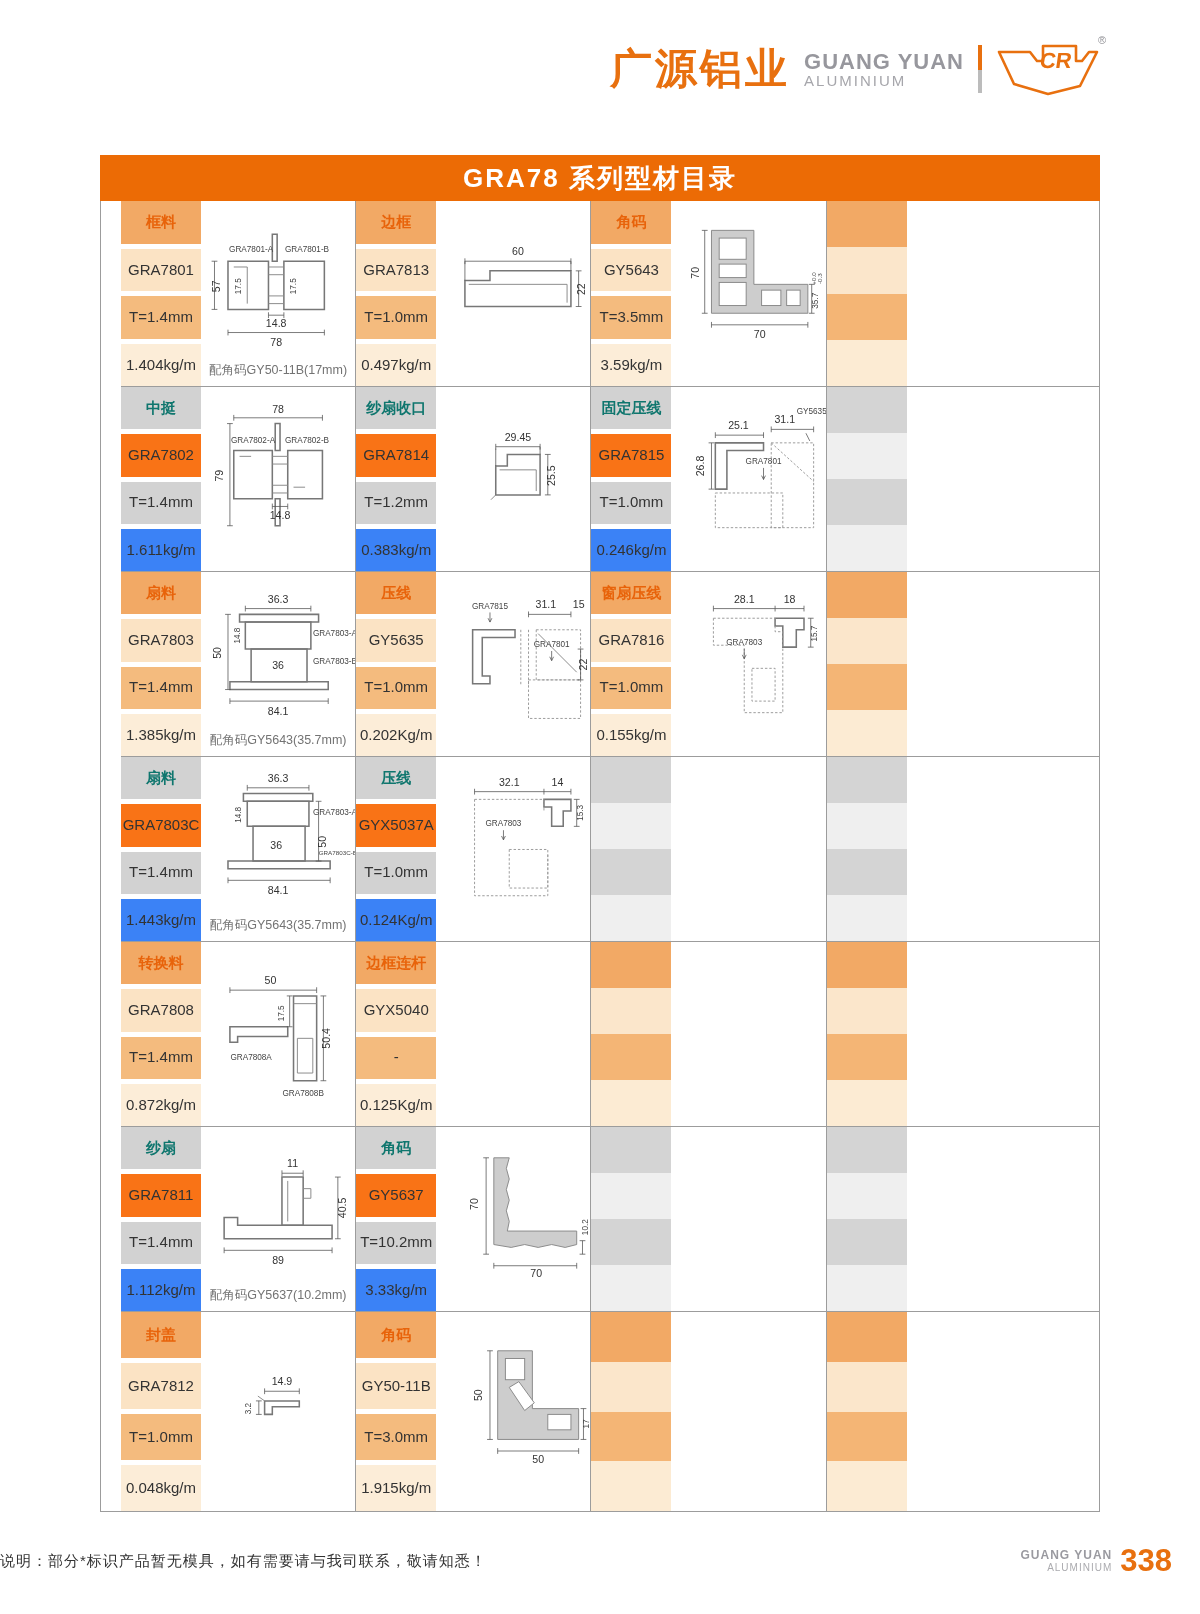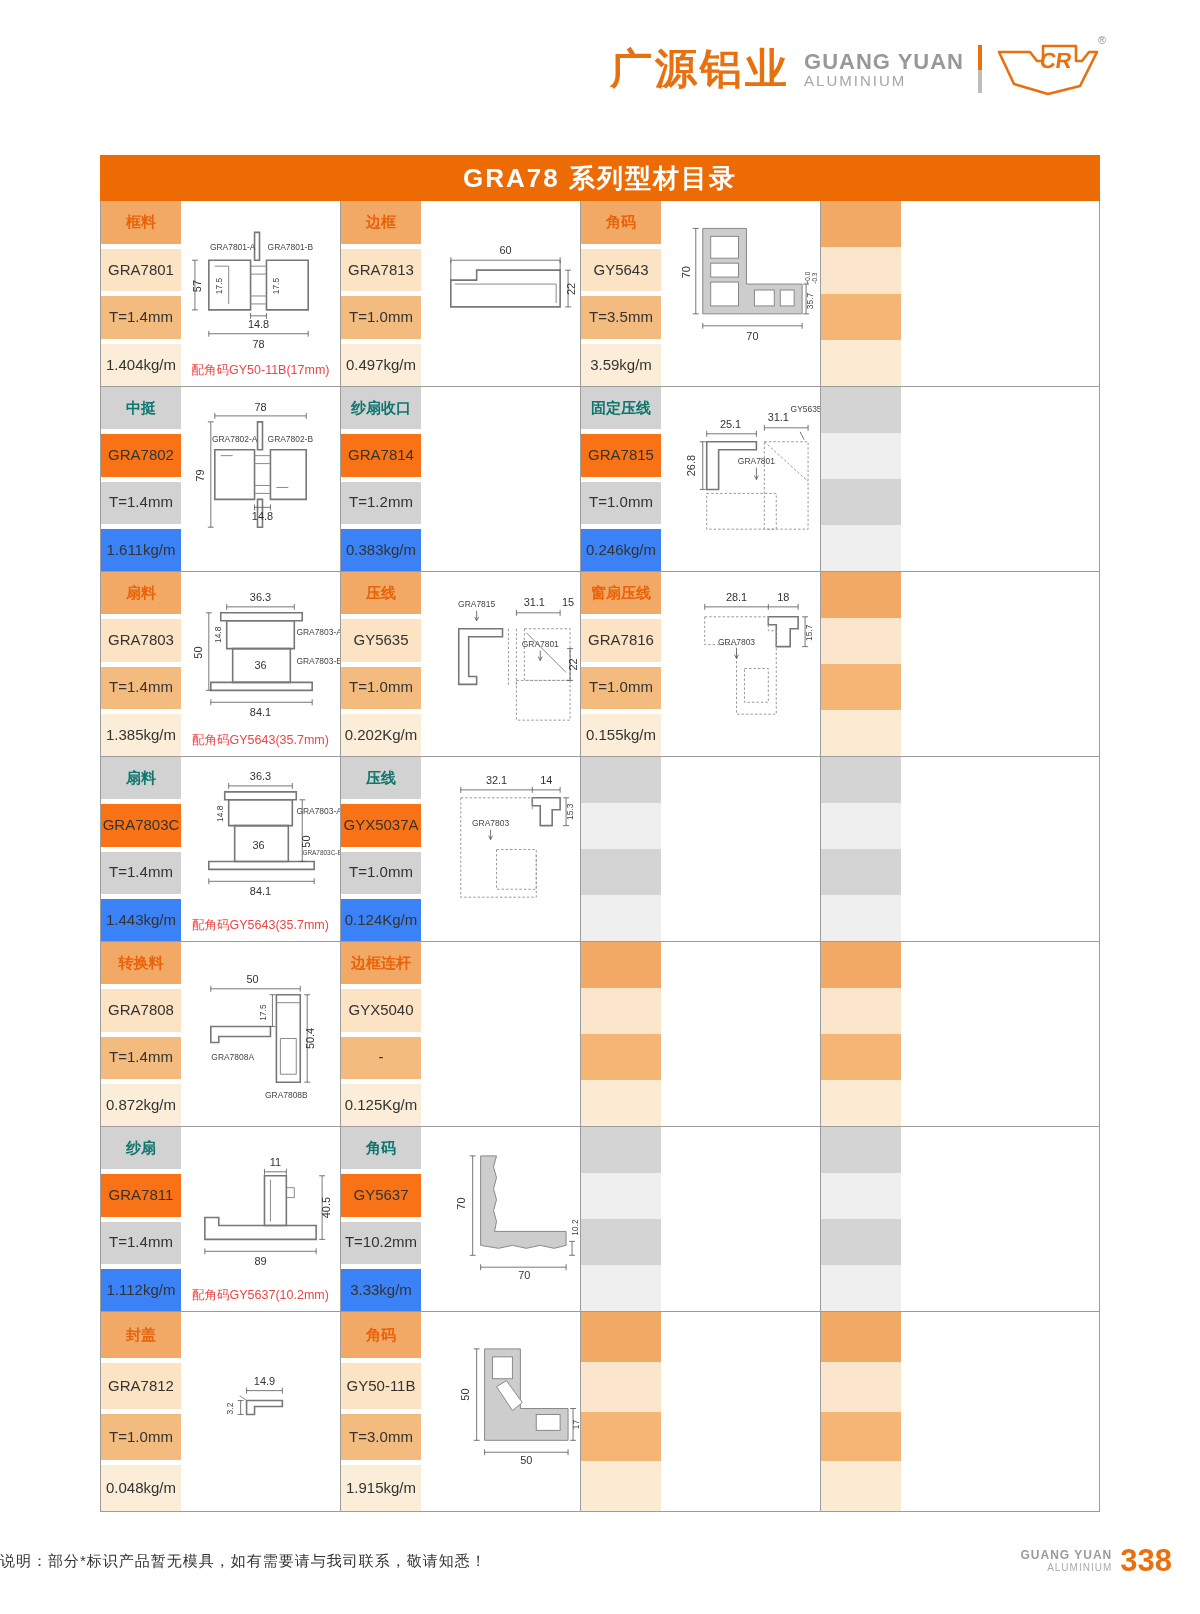--- a/index.html
+++ b/index.html
@@ -11,21 +11,21 @@
   .brand-en{display:flex;flex-direction:column;justify-content:center;line-height:1.05;}
   .brand-en .l1{font-size:22px;font-weight:bold;color:#97979d;letter-spacing:1px;}
   .brand-en .l2{font-size:15px;color:#a6a6ab;letter-spacing:2px;}
   .brand-div{width:4px;height:48px;background:linear-gradient(#E8700F 0 52%,#bcbcbc 52% 100%);}
   .emblem{position:relative;width:104px;height:62px;}
   .emblem .reg{position:absolute;top:-4px;right:-6px;font-size:11px;color:#909095;}
   
   .catalog{position:absolute;left:100px;top:155px;width:1000px;}
   .titlebar{height:46px;background:#EC6B05;display:flex;align-items:center;justify-content:center;
             color:#fff;font-size:26px;font-weight:bold;letter-spacing:2px;}
-  .grid{border:1px solid #9c9c9c;border-top:0;box-sizing:border-box;}
+  .grid{border:1px solid #9c9c9c;border-top:0;box-sizing:border-box;padding-left:20px;}
   .row{display:flex;height:185px;box-sizing:border-box;}
   .row + .row{border-top:1px solid #9c9c9c;}
   .row.last{height:200px;}
   .group{display:flex;box-sizing:border-box;}
   .g1,.g2,.g3{width:240px;border-right:1px solid #9c9c9c;}
   .g4{width:278px;}
   .labels{width:80px;display:flex;flex-direction:column;gap:5px;box-sizing:border-box;}
   .labels.empty{gap:0;}
   .lc{flex:1;display:flex;align-items:center;justify-content:center;font-size:15px;text-align:center;line-height:1.1;}
   .lc.hd{font-weight:bold;font-size:15px;}
@@ -42,21 +42,21 @@
   .t-g .lc.hd{background:#D2D2D2;color:#0f766e;}
   .t-g .lc.code{background:#f97316;}
   .t-g .lc.th{background:#D2D2D2;}
   .t-g .lc.wt{background:#3b82f6;}
   .t-g .labels.empty .e1{background:#D4D4D4;}
   .t-g .labels.empty .e2{background:#EFEFEF;}
   .t-g .labels.empty .e3{background:#D4D4D4;}
   .t-g .labels.empty .e4{background:#EFEFEF;}
   .draw{flex:1;position:relative;background:#fff;}
   .draw svg{position:absolute;inset:0;width:100%;height:100%;}
-  .note{position:absolute;left:0;right:0;bottom:7px;text-align:center;font-size:12.5px;color:#ef4444;}
+  .note{position:absolute;left:0;right:0;bottom:7px;text-align:center;font-size:12.5px;color:#737373;}
   
   svg text{font-family:"Liberation Sans",sans-serif;font-size:11px;fill:#333;text-anchor:middle;}
   svg text.sm{font-size:8.5px;fill:#444;}
   svg text.xs{font-size:6.5px;fill:#444;}
   .p{fill:none;stroke:#777;stroke-width:1.6;}
   .p2{fill:none;stroke:#888;stroke-width:1;}
   .sol{fill:#cdcdcd;stroke:#888;stroke-width:1;}
   .hole{fill:#fff;stroke:#888;stroke-width:1;}
   .d{fill:none;stroke:#555;stroke-width:0.8;}
   .dsh{fill:none;stroke:#999;stroke-width:1;stroke-dasharray:2.5 2;}
@@ -203,20 +203,30 @@
             </svg>
           </div>
         </div>
         <div class="group g2">
           <div class="labels">
             <div class="lc hd">纱扇收口</div>
             <div class="lc code">GRA7814</div>
             <div class="lc th">T=1.2mm</div>
             <div class="lc wt">0.383kg/m</div>
           </div>
+          <div class="draw">
+            <svg viewBox="0 0 160 183">
+              <path class="p" d="M62,78 h12 v-12 h34 v42 h-46 Z"></path>
+              <path class="p2" d="M66,82 h38 v22 M62,108 l-5,5"></path>
+              <path class="d" d="M62,58 h46 M62,55 v6 M108,55 v6 M62,78 v-18 M108,66 v-8"></path>
+              <path class="d" d="M116,66 v42 M113,66 h6 M113,108 h6"></path>
+              <text x="85" y="52">29.45</text>
+              <text transform="rotate(-90 124 88)" x="124" y="88">25.5</text>
+            </svg>
+          </div>
         </div>
         <div class="group g3">
           <div class="labels">
             <div class="lc hd">固定压线</div>
             <div class="lc code">GRA7815</div>
             <div class="lc th">T=1.0mm</div>
             <div class="lc wt">0.246kg/m</div>
           </div>
           <div class="draw">
             <svg viewBox="0 0 160 183">

